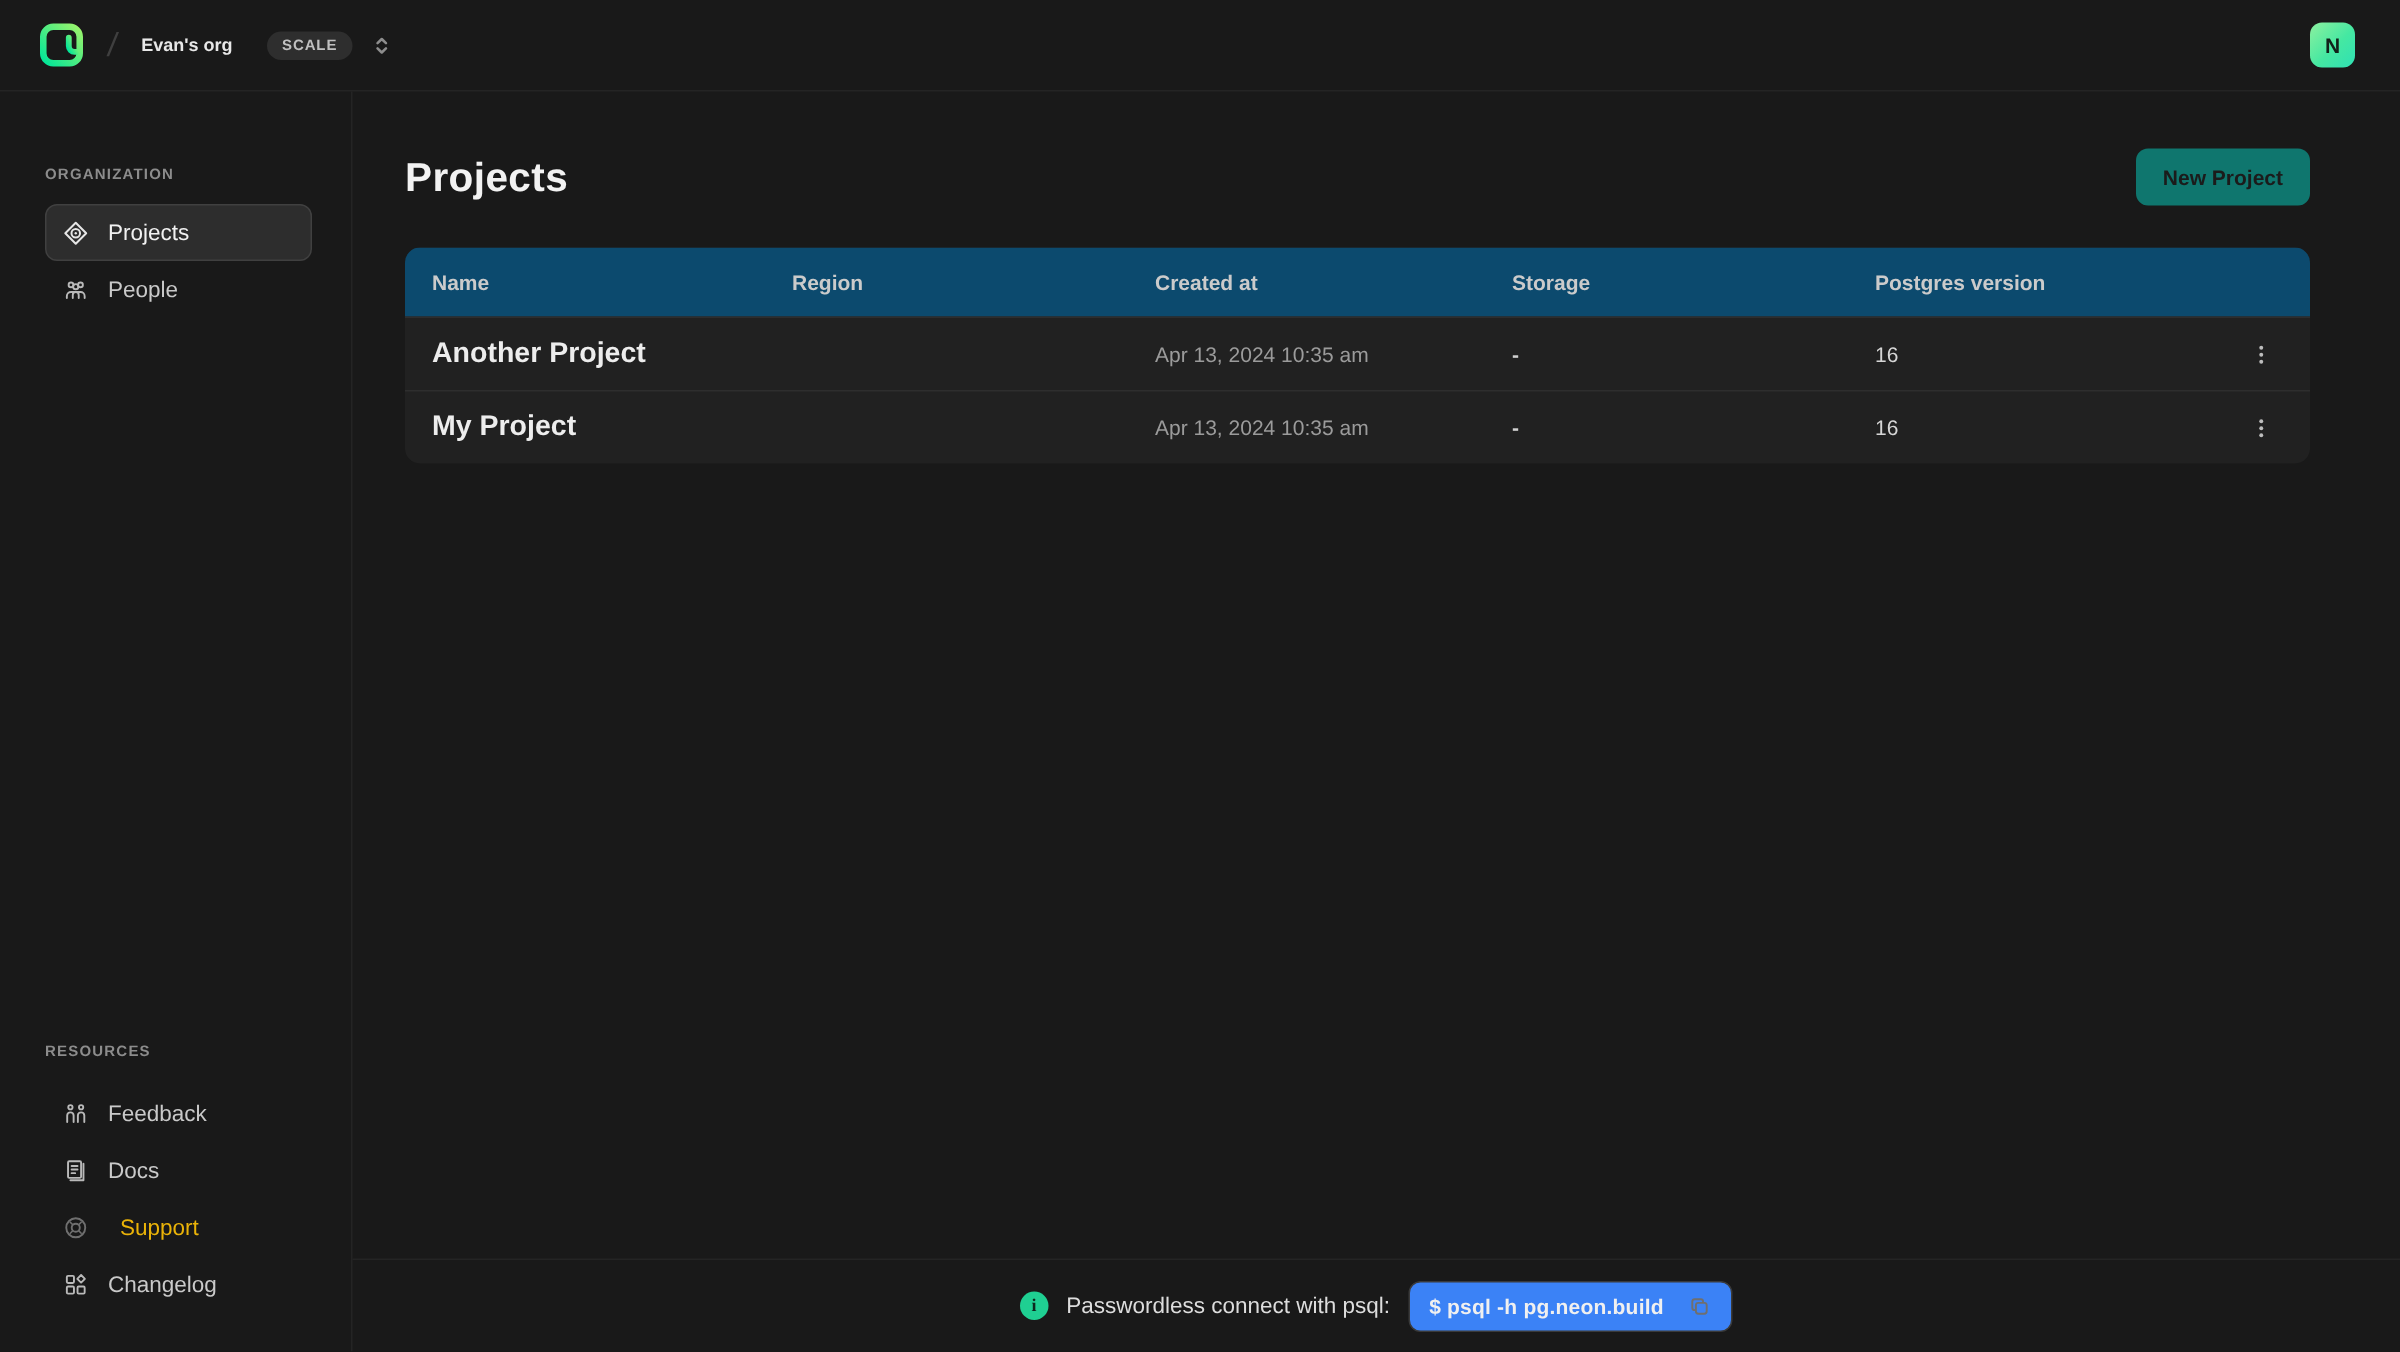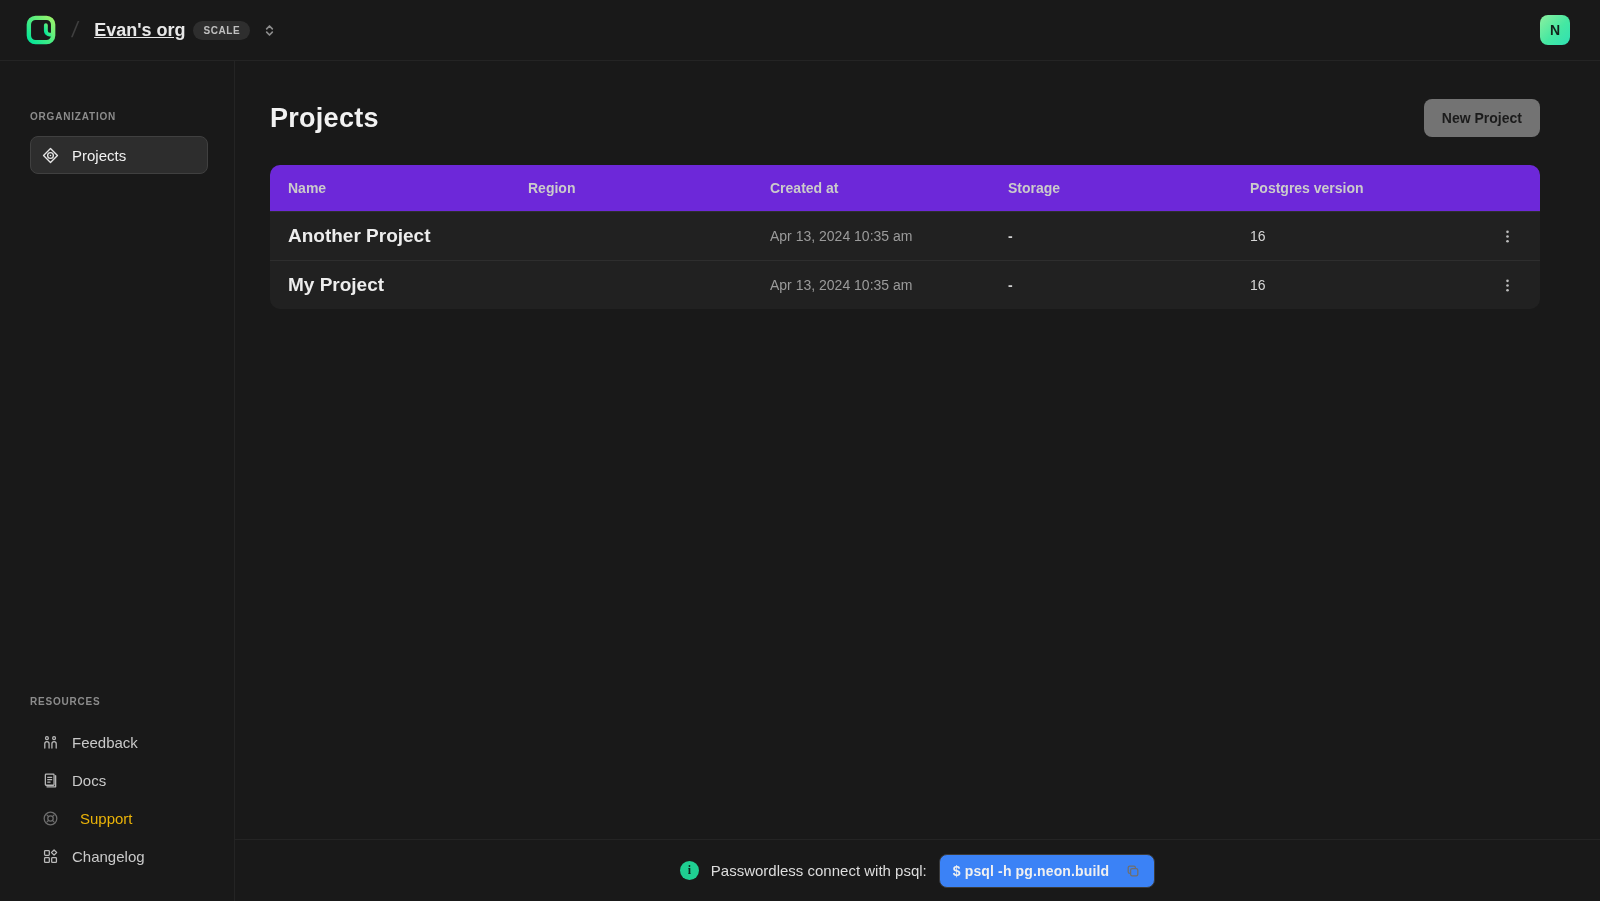--- a/index.html
+++ b/index.html
@@ -15,21 +15,21 @@
   
   .topbar {
     height:61px; flex:0 0 61px;
     display:flex; align-items:center;
     padding:0 30px 0 24px;
     background:#191919;
     border-bottom:1px solid #242424;
   }
   .logo-box { width:34px; height:34px; margin-right:14px; cursor:pointer; }
   .crumb-slash { color:#3f3f3f; font-size:22px; font-weight:300; margin-right:16px; transform:skewX(-8deg); }
-  .org-name { font-size:18px; font-weight:600; color:#e8e8e8; margin-right:8px; cursor:pointer;text-decoration:underline; }
+  .org-name { font-size:12px; font-weight:600; color:#e8e8e8; margin-right:23px; cursor:pointer; }
   .plan-badge {
     background:#2e2e2e; color:#c0c0c0;
     font-size:10px; font-weight:700; letter-spacing:.06em;
     padding:4px 10px; border-radius:999px; margin-right:12px;
   }
   .updown { color:#8d8d8d; cursor:pointer; display:flex; }
   .topbar-spacer { flex:1; }
   .avatar {
     width:30px; height:30px; border-radius:8px;
     background:linear-gradient(135deg,#8df09f 0%,#45e8a2 55%,#2fe0b4 100%);
@@ -66,39 +66,39 @@
   .side-item.muted .sicon { color:#6f6f6f; }
   .side-spacer { flex:1; }
   .resources .side-section-label { margin-bottom:16px; }
 
   
   .main { flex:1; display:flex; flex-direction:column; min-width:0; }
   .main-content { flex:1; padding:38px 60px 0 35px; }
   .main-header { display:flex; align-items:center; justify-content:space-between; margin-bottom:28px; }
   .page-title { font-size:27px; font-weight:700; color:#f2f2f2; letter-spacing:.01em; }
   .new-project-btn {
-    background:#737373; color:#1b1b1b;
+    background:#0f766e; color:#1b1b1b;
     font-family:"Liberation Sans", sans-serif;
     font-size:14px; font-weight:600;
     border:none; border-radius:8px;
     padding:11px 18px; cursor:pointer;
   }
 
   
   .table {
     border-radius:10px; overflow:hidden;
     background:#212121;
   }
   .t-row {
     display:grid;
     grid-template-columns:240px 242px 238px 242px 242px 1fr;
     align-items:center;
   }
   .t-head {
-    background:#6d28d9; height:46px;
+    background:#0c4a6e; height:46px;
   }
   .t-head .t-cell { font-size:14px; font-weight:600; color:#cbcbcb; }
   .t-body-row { height:49px; border-top:1px solid #2e2e2e; cursor:pointer; }
   .t-cell { padding-left:18px; font-size:14px; color:#d6d6d6; white-space:nowrap; }
   .cell-name { font-size:19px; font-weight:700; color:#ededed; }
   .cell-created { color:#9b9b9b; }
   .cell-storage { color:#d0d0d0; font-weight:600; }
   .cell-pg { color:#d6d6d6; }
   .cell-actions { display:flex; justify-content:center; padding:0; }
   .kebab {
@@ -165,20 +165,32 @@
       <span class="sicon">
         <svg viewBox="0 0 24 24" width="19" height="19" fill="none" stroke="currentColor" stroke-width="1.7" stroke-linejoin="round">
           <path d="M12 3.2 L20.8 12 L12 20.8 L3.2 12 Z"></path>
           <circle cx="12" cy="12" r="3.6"></circle>
           <circle cx="12" cy="12" r="1" fill="currentColor" stroke="none"></circle>
         </svg>
       </span>
       <span>Projects</span>
     </div>
 
+    <div class="side-item">
+      <span class="sicon">
+        <svg viewBox="0 0 24 24" width="19" height="19" fill="none" stroke="currentColor" stroke-width="1.6" stroke-linecap="round" stroke-linejoin="round">
+          <circle cx="8" cy="7.5" r="2"></circle>
+            <circle cx="16" cy="7.5" r="2"></circle>
+            <circle cx="12" cy="9" r="2.2"></circle>
+          <path d="M4.5 18.5 v-1.5 a3.5 3.5 0 0 1 3.5-3.5 h8 a3.5 3.5 0 0 1 3.5 3.5 v1.5"></path>
+          <path d="M9.5 18.5 v-2.5 a2.5 2.5 0 0 1 5 0 v2.5"></path>
+        </svg>
+      </span>
+      <span>People</span>
+    </div>
 
 
     <div class="side-spacer"></div>
 
     <div class="resources">
       <div class="side-section-label">RESOURCES</div>
 
       <div class="side-item">
         <span class="sicon">
           <svg viewBox="0 0 24 24" width="19" height="19" fill="none" stroke="currentColor" stroke-width="1.6" stroke-linecap="round" stroke-linejoin="round">

